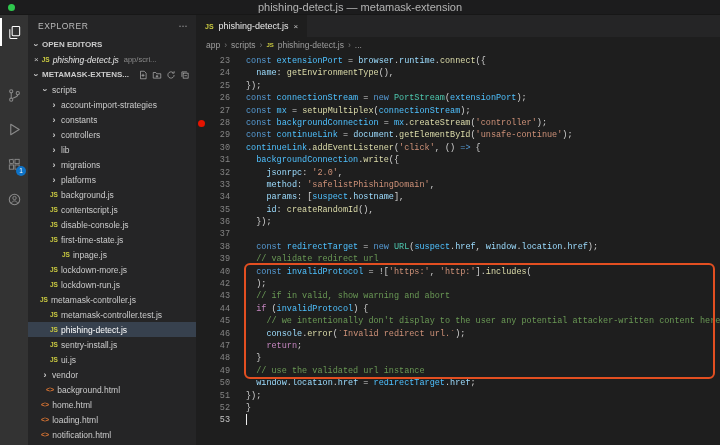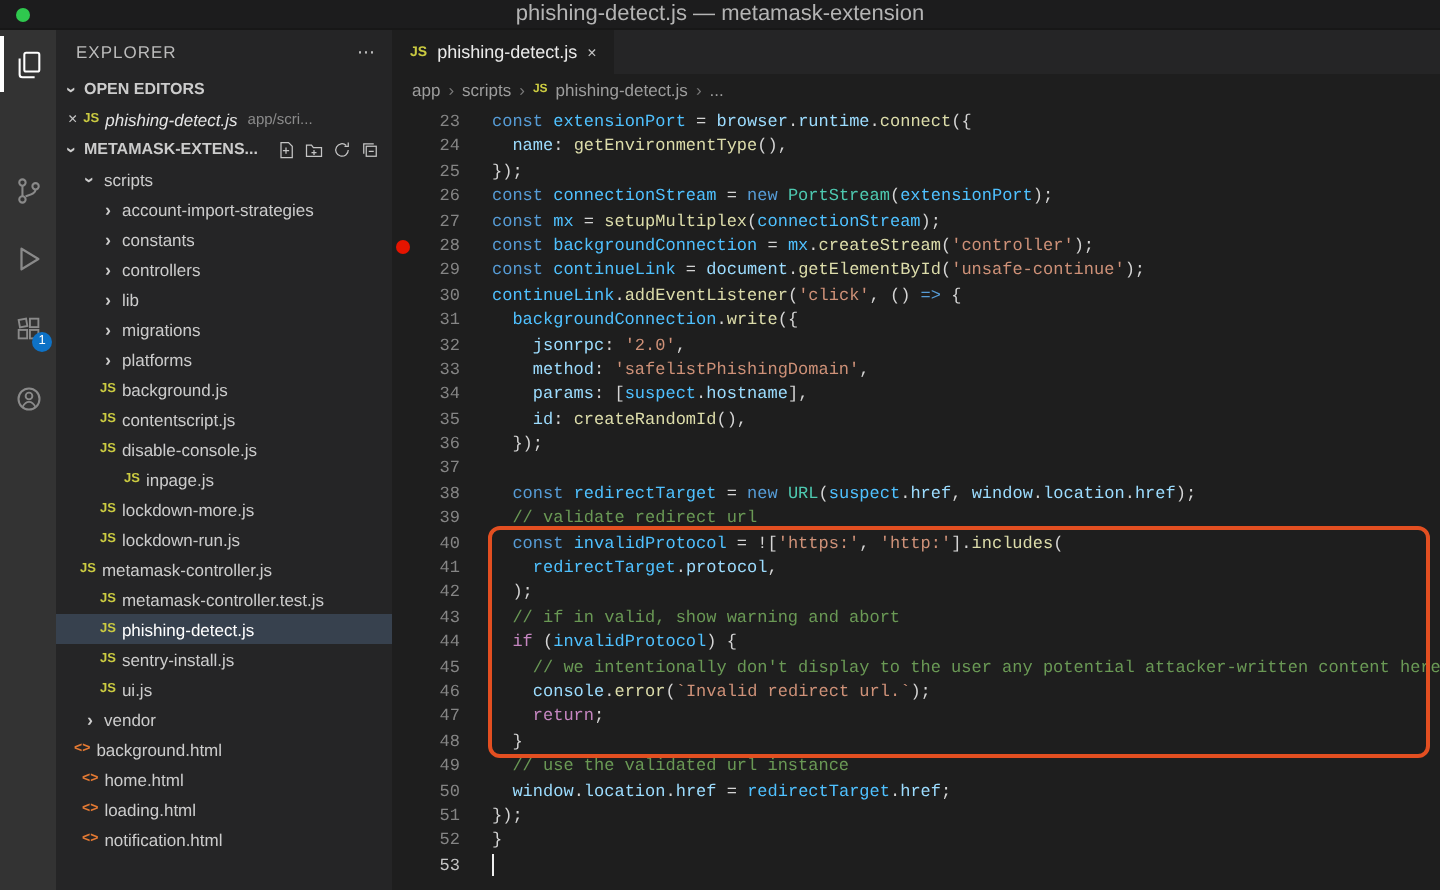--- a/index.html
+++ b/index.html
@@ -218,20 +218,24 @@
             <span class="tree-label">background.js</span>
           </div>
           <div class="tree-row" style="padding-left: 22px;">
             <span class="js-badge">JS</span>
             <span class="tree-label">contentscript.js</span>
           </div>
           <div class="tree-row" style="padding-left: 22px;">
             <span class="js-badge">JS</span>
             <span class="tree-label">disable-console.js</span>
           </div>
+          <div class="tree-row" style="padding-left: 22px;">
+            <span class="js-badge">JS</span>
+            <span class="tree-label">first-time-state.js</span>
+          </div>
           <div class="tree-row" style="padding-left: 34px;">
             <span class="js-badge">JS</span>
             <span class="tree-label">inpage.js</span>
           </div>
           <div class="tree-row" style="padding-left: 22px;">
             <span class="js-badge">JS</span>
             <span class="tree-label">lockdown-more.js</span>
           </div>
           <div class="tree-row" style="padding-left: 22px;">
             <span class="js-badge">JS</span>
@@ -254,21 +258,21 @@
             <span class="tree-label">sentry-install.js</span>
           </div>
           <div class="tree-row" style="padding-left: 22px;">
             <span class="js-badge">JS</span>
             <span class="tree-label">ui.js</span>
           </div>
           <div class="tree-row" style="padding-left: 13px;">
             <span class="chev">›</span>
             <span class="tree-label">vendor</span>
           </div>
-          <div class="tree-row" style="padding-left: 9px;">
+          <div class="tree-row" style="padding-left: 18px;">
             <span class="html-badge">&lt;&gt;</span>
             <span class="tree-label">background.html</span>
           </div>
           <div class="tree-row" style="padding-left: 13px;">
             <span class="html-badge">&lt;&gt;</span>
             <span class="tree-label">home.html</span>
           </div>
           <div class="tree-row" style="padding-left: 13px;">
             <span class="html-badge">&lt;&gt;</span>
             <span class="tree-label">loading.html</span>
@@ -314,21 +318,20 @@
             <div class="code-line"><span class="bp-col"></span><span class="lnum">31</span><span class="ltext"><span class="tk-p">  </span><span class="tk-v">backgroundConnection</span><span class="tk-p">.</span><span class="tk-f">write</span><span class="tk-p">({</span></span></div>
             <div class="code-line"><span class="bp-col"></span><span class="lnum">32</span><span class="ltext"><span class="tk-p">    </span><span class="tk-o">jsonrpc</span><span class="tk-p">: </span><span class="tk-s">'2.0'</span><span class="tk-p">,</span></span></div>
             <div class="code-line"><span class="bp-col"></span><span class="lnum">33</span><span class="ltext"><span class="tk-p">    </span><span class="tk-o">method</span><span class="tk-p">: </span><span class="tk-s">'safelistPhishingDomain'</span><span class="tk-p">,</span></span></div>
             <div class="code-line"><span class="bp-col"></span><span class="lnum">34</span><span class="ltext"><span class="tk-p">    </span><span class="tk-o">params</span><span class="tk-p">: [</span><span class="tk-v">suspect</span><span class="tk-p">.</span><span class="tk-o">hostname</span><span class="tk-p">],</span></span></div>
             <div class="code-line"><span class="bp-col"></span><span class="lnum">35</span><span class="ltext"><span class="tk-p">    </span><span class="tk-o">id</span><span class="tk-p">: </span><span class="tk-f">createRandomId</span><span class="tk-p">(),</span></span></div>
             <div class="code-line"><span class="bp-col"></span><span class="lnum">36</span><span class="ltext"><span class="tk-p">  });</span></span></div>
             <div class="code-line"><span class="bp-col"></span><span class="lnum">37</span><span class="ltext"></span></div>
             <div class="code-line"><span class="bp-col"></span><span class="lnum">38</span><span class="ltext"><span class="tk-p">  </span><span class="tk-k">const </span><span class="tk-v">redirectTarget</span><span class="tk-p"> = </span><span class="tk-k">new </span><span class="tk-t">URL</span><span class="tk-p">(</span><span class="tk-v">suspect</span><span class="tk-p">.</span><span class="tk-o">href</span><span class="tk-p">, </span><span class="tk-o">window</span><span class="tk-p">.</span><span class="tk-o">location</span><span class="tk-p">.</span><span class="tk-o">href</span><span class="tk-p">);</span></span></div>
             <div class="code-line"><span class="bp-col"></span><span class="lnum">39</span><span class="ltext"><span class="tk-m">  // validate redirect url</span></span></div>
             <div class="code-line"><span class="bp-col"></span><span class="lnum">40</span><span class="ltext"><span class="tk-p">  </span><span class="tk-k">const </span><span class="tk-v">invalidProtocol</span><span class="tk-p"> = ![</span><span class="tk-s">'https:'</span><span class="tk-p">, </span><span class="tk-s">'http:'</span><span class="tk-p">].</span><span class="tk-f">includes</span><span class="tk-p">(</span></span></div>
-            <div class="code-line"><span class="bp-col"></span><span class="lnum">41</span><span class="ltext"><span class="tk-p">    </span><span class="tk-v">redirectTarget</span><span class="tk-p">.</span><span class="tk-o">protocol</span><span class="tk-p">,</span></span></div>
             <div class="code-line"><span class="bp-col"></span><span class="lnum">42</span><span class="ltext"><span class="tk-p">  );</span></span></div>
             <div class="code-line"><span class="bp-col"></span><span class="lnum">43</span><span class="ltext"><span class="tk-m">  // if in valid, show warning and abort</span></span></div>
             <div class="code-line"><span class="bp-col"></span><span class="lnum">44</span><span class="ltext"><span class="tk-p">  </span><span class="tk-c">if</span><span class="tk-p"> (</span><span class="tk-v">invalidProtocol</span><span class="tk-p">) {</span></span></div>
             <div class="code-line"><span class="bp-col"></span><span class="lnum">45</span><span class="ltext"><span class="tk-m">    // we intentionally don't display to the user any potential attacker-written content here</span></span></div>
             <div class="code-line"><span class="bp-col"></span><span class="lnum">46</span><span class="ltext"><span class="tk-p">    </span><span class="tk-o">console</span><span class="tk-p">.</span><span class="tk-f">error</span><span class="tk-p">(</span><span class="tk-s">`Invalid redirect url.`</span><span class="tk-p">);</span></span></div>
             <div class="code-line"><span class="bp-col"></span><span class="lnum">47</span><span class="ltext"><span class="tk-p">    </span><span class="tk-c">return</span><span class="tk-p">;</span></span></div>
             <div class="code-line"><span class="bp-col"></span><span class="lnum">48</span><span class="ltext"><span class="tk-p">  }</span></span></div>
             <div class="code-line"><span class="bp-col"></span><span class="lnum">49</span><span class="ltext"><span class="tk-m">  // use the validated url instance</span></span></div>
             <div class="code-line"><span class="bp-col"></span><span class="lnum">50</span><span class="ltext"><span class="tk-p">  </span><span class="tk-o">window</span><span class="tk-p">.</span><span class="tk-o">location</span><span class="tk-p">.</span><span class="tk-o">href</span><span class="tk-p"> = </span><span class="tk-v">redirectTarget</span><span class="tk-p">.</span><span class="tk-o">href</span><span class="tk-p">;</span></span></div>
             <div class="code-line"><span class="bp-col"></span><span class="lnum">51</span><span class="ltext"><span class="tk-p">});</span></span></div>

